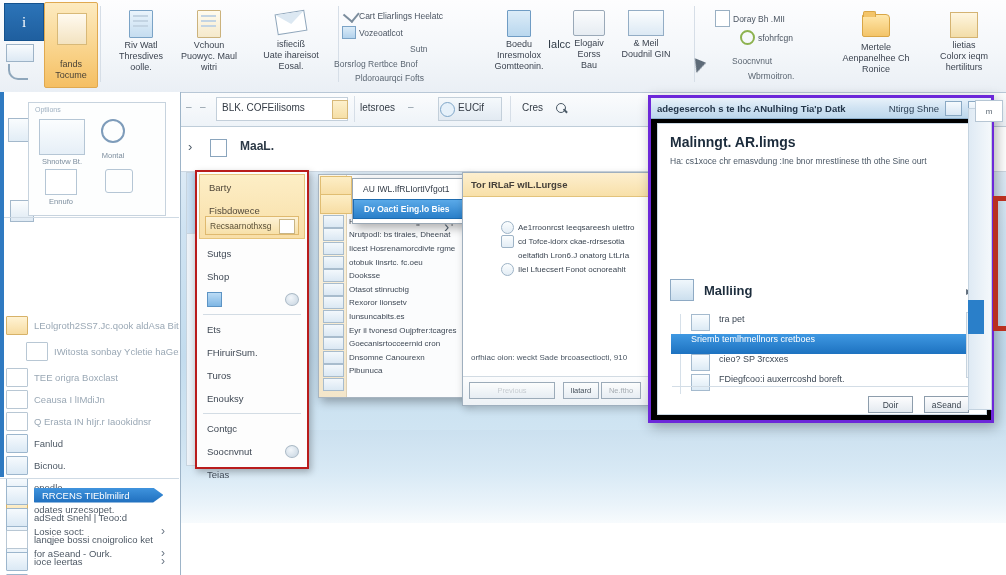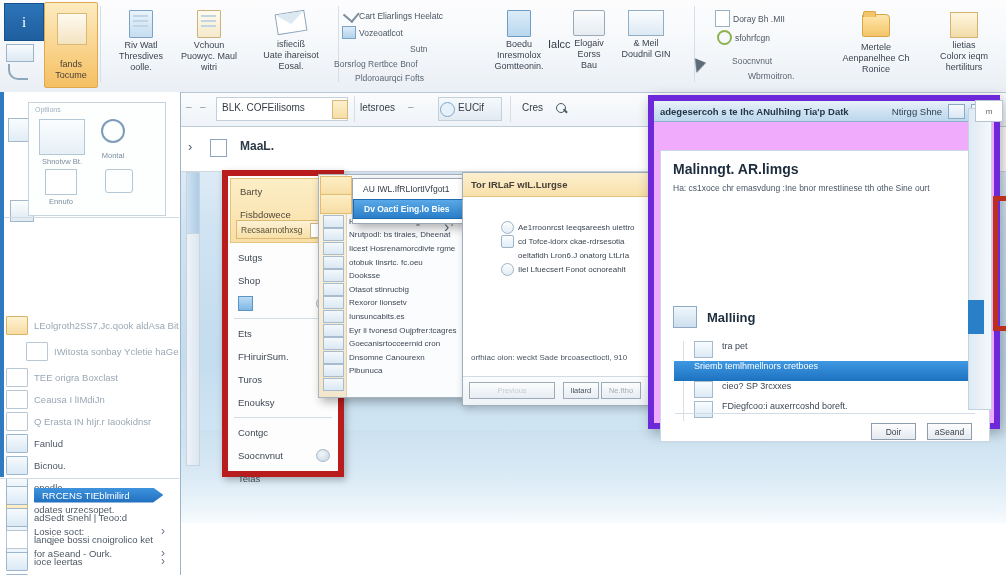--- a/index.html
+++ b/index.html
@@ -114,22 +114,22 @@
   }
   .lp-div{position:absolute;left:0;width:179px;height:1px;background:#cfdae4;}
 
   
   .gicon{width:20px;height:16px;background:linear-gradient(180deg,#f6fafd,#dbe9f5);border:1px solid #9cb6cd;border-radius:1px;position:relative;}
   .gicon.y{background:linear-gradient(180deg,#fff3d4,#f7dca2);border-color:#d7b268;}
   .gicon.w{background:#fff;border-color:#b8c7d4;}
 
   
   #menu1{
-    position:absolute;left:222px;top:170px;width:110px;height:295px;
-    background:#fdfdfd;border:6px solid #b91c1c;
+    position:absolute;left:195px;top:170px;width:110px;height:295px;
+    background:#fdfdfd;border:2px solid #b91c1c;
     box-shadow:2px 3px 7px rgba(0,0,0,.28);
   }
   #menu1-top{
     position:absolute;left:2px;top:2px;width:106px;height:65px;
     background:linear-gradient(180deg,#fdeec6,#f8dfa8);
     border:1px solid #e6c47d;box-sizing:border-box;
   }
   .m1item{
     position:relative;height:23px;display:flex;align-items:center;
     padding-left:10px;font-size:9.5px;color:#3f4854;white-space:nowrap;
@@ -187,33 +187,33 @@
     position:absolute;left:0;bottom:0;width:100%;height:28px;
     border-top:1px solid #d2dbe3;background:linear-gradient(180deg,#fbfcfd,#eef2f6);
   }
   .wzbtn{position:absolute;top:5px;height:17px;border:1px solid #9cabb9;
     background:linear-gradient(180deg,#fcfdfd,#e7edf3);font-size:7.5px;color:#45505c;
     display:flex;align-items:center;justify-content:center;box-sizing:border-box;}
 
   
   #dialog{
     position:absolute;left:648px;top:95px;width:340px;height:322px;
-    background:#f0abfc;border:6px solid #6d28d9;
+    background:#000000;border:3px solid #6d28d9;
     box-shadow:3px 4px 12px rgba(0,0,0,.3);
   }
   #dlg-title{
     position:absolute;left:0;top:0;width:100%;height:21px;
     background:linear-gradient(180deg,#e9f2fa 0%,#cfe2f2 52%,#bcd7ec 100%);
     border-bottom:1px solid #8fb0cd;
     display:flex;align-items:center;padding:0 6px;box-sizing:border-box;gap:6px;
   }
   #dlg-title .t1{font-size:9.5px;color:#24364a;white-space:nowrap;font-weight:bold;}
   #dlg-title .t2{font-size:9.5px;color:#2b3e52;white-space:nowrap;margin-left:auto;}
   .wbtn{width:15px;height:13px;border:1px solid #8aa9c4;background:linear-gradient(180deg,#f6fafd,#d9e7f4);}
-  #dlg-body{position:absolute;left:6px;top:25px;width:328px;height:290px;background:#ffffff;border:1px solid #cbd8e3;margin-top:24px;}
+  #dlg-body{position:absolute;left:6px;top:25px;width:328px;height:290px;background:#ffffff;border:1px solid #cbd8e3;}
   #dlg-h1{position:absolute;left:12px;top:10px;font-size:14px;font-weight:bold;color:#1c2c3c;white-space:nowrap;}
   #dlg-sub{position:absolute;left:12px;top:32px;font-size:8.5px;color:#4a5765;white-space:nowrap;}
   #dlg-sec{position:absolute;left:12px;top:155px;display:flex;align-items:center;gap:10px;}
   #dlg-sec .sic{width:22px;height:20px;background:linear-gradient(180deg,#f0f7fc,#ccdfee);border:1px solid #8eaac4;}
   #dlg-sec .stx{font-size:13px;font-weight:bold;color:#1d2d3d;}
   #dlg-arrow{position:absolute;right:14px;top:160px;font-size:12px;color:#5f6c7a;}
   #dlg-list{position:absolute;left:22px;top:190px;width:284px;border-left:1px solid #d6e0e9;}
   .dl-row{position:relative;height:20px;display:flex;align-items:flex-start;gap:9px;padding-left:10px;
     font-size:9px;color:#3c4754;white-space:nowrap;}
   .dl-row .dic{width:17px;height:15px;background:linear-gradient(180deg,#fafdff,#dceaf5);border:1px solid #a4bace;}
@@ -336,21 +336,21 @@
       <span>Doudnil GIN</span>
     </span>
   </div>
 
   <div class="rib-sep" style="left:694px;"></div>
 
   <div class="mini" style="left:715px;top:10px;">
     <span class="ic" style="display:inline-block;width:13px;height:15px;background:#fff;border:1px solid #9ab0c3;"></span>
     <span class="t">Doray Bh .MII</span>
   </div>
-  <div class="mini" style="left:717px;top:30px;text-align:center;">
+  <div class="mini" style="left:740px;top:30px;text-align:center;">
     <span class="ic" style="display:inline-block;width:11px;height:11px;border-radius:50%;border:2px solid #8db24f;"></span>
     <span class="t">sfohrfcgn</span>
   </div>
   <div class="qtxt" style="left:732px;top:56px;font-size:8.5px;color:#5b6672;">Soocnvnut</div>
   <div class="qtxt" style="left:748px;top:71px;font-size:8.5px;color:#5b6672;">Wbrmoitron.</div>
 
   <div class="bigbtn" style="left:830px;width:92px;">
     <span class="ic folder" style="margin-top:10px;"></span>
     <span class="lbl" style="margin-top:5px;">
       <span>Mertele</span><br>

